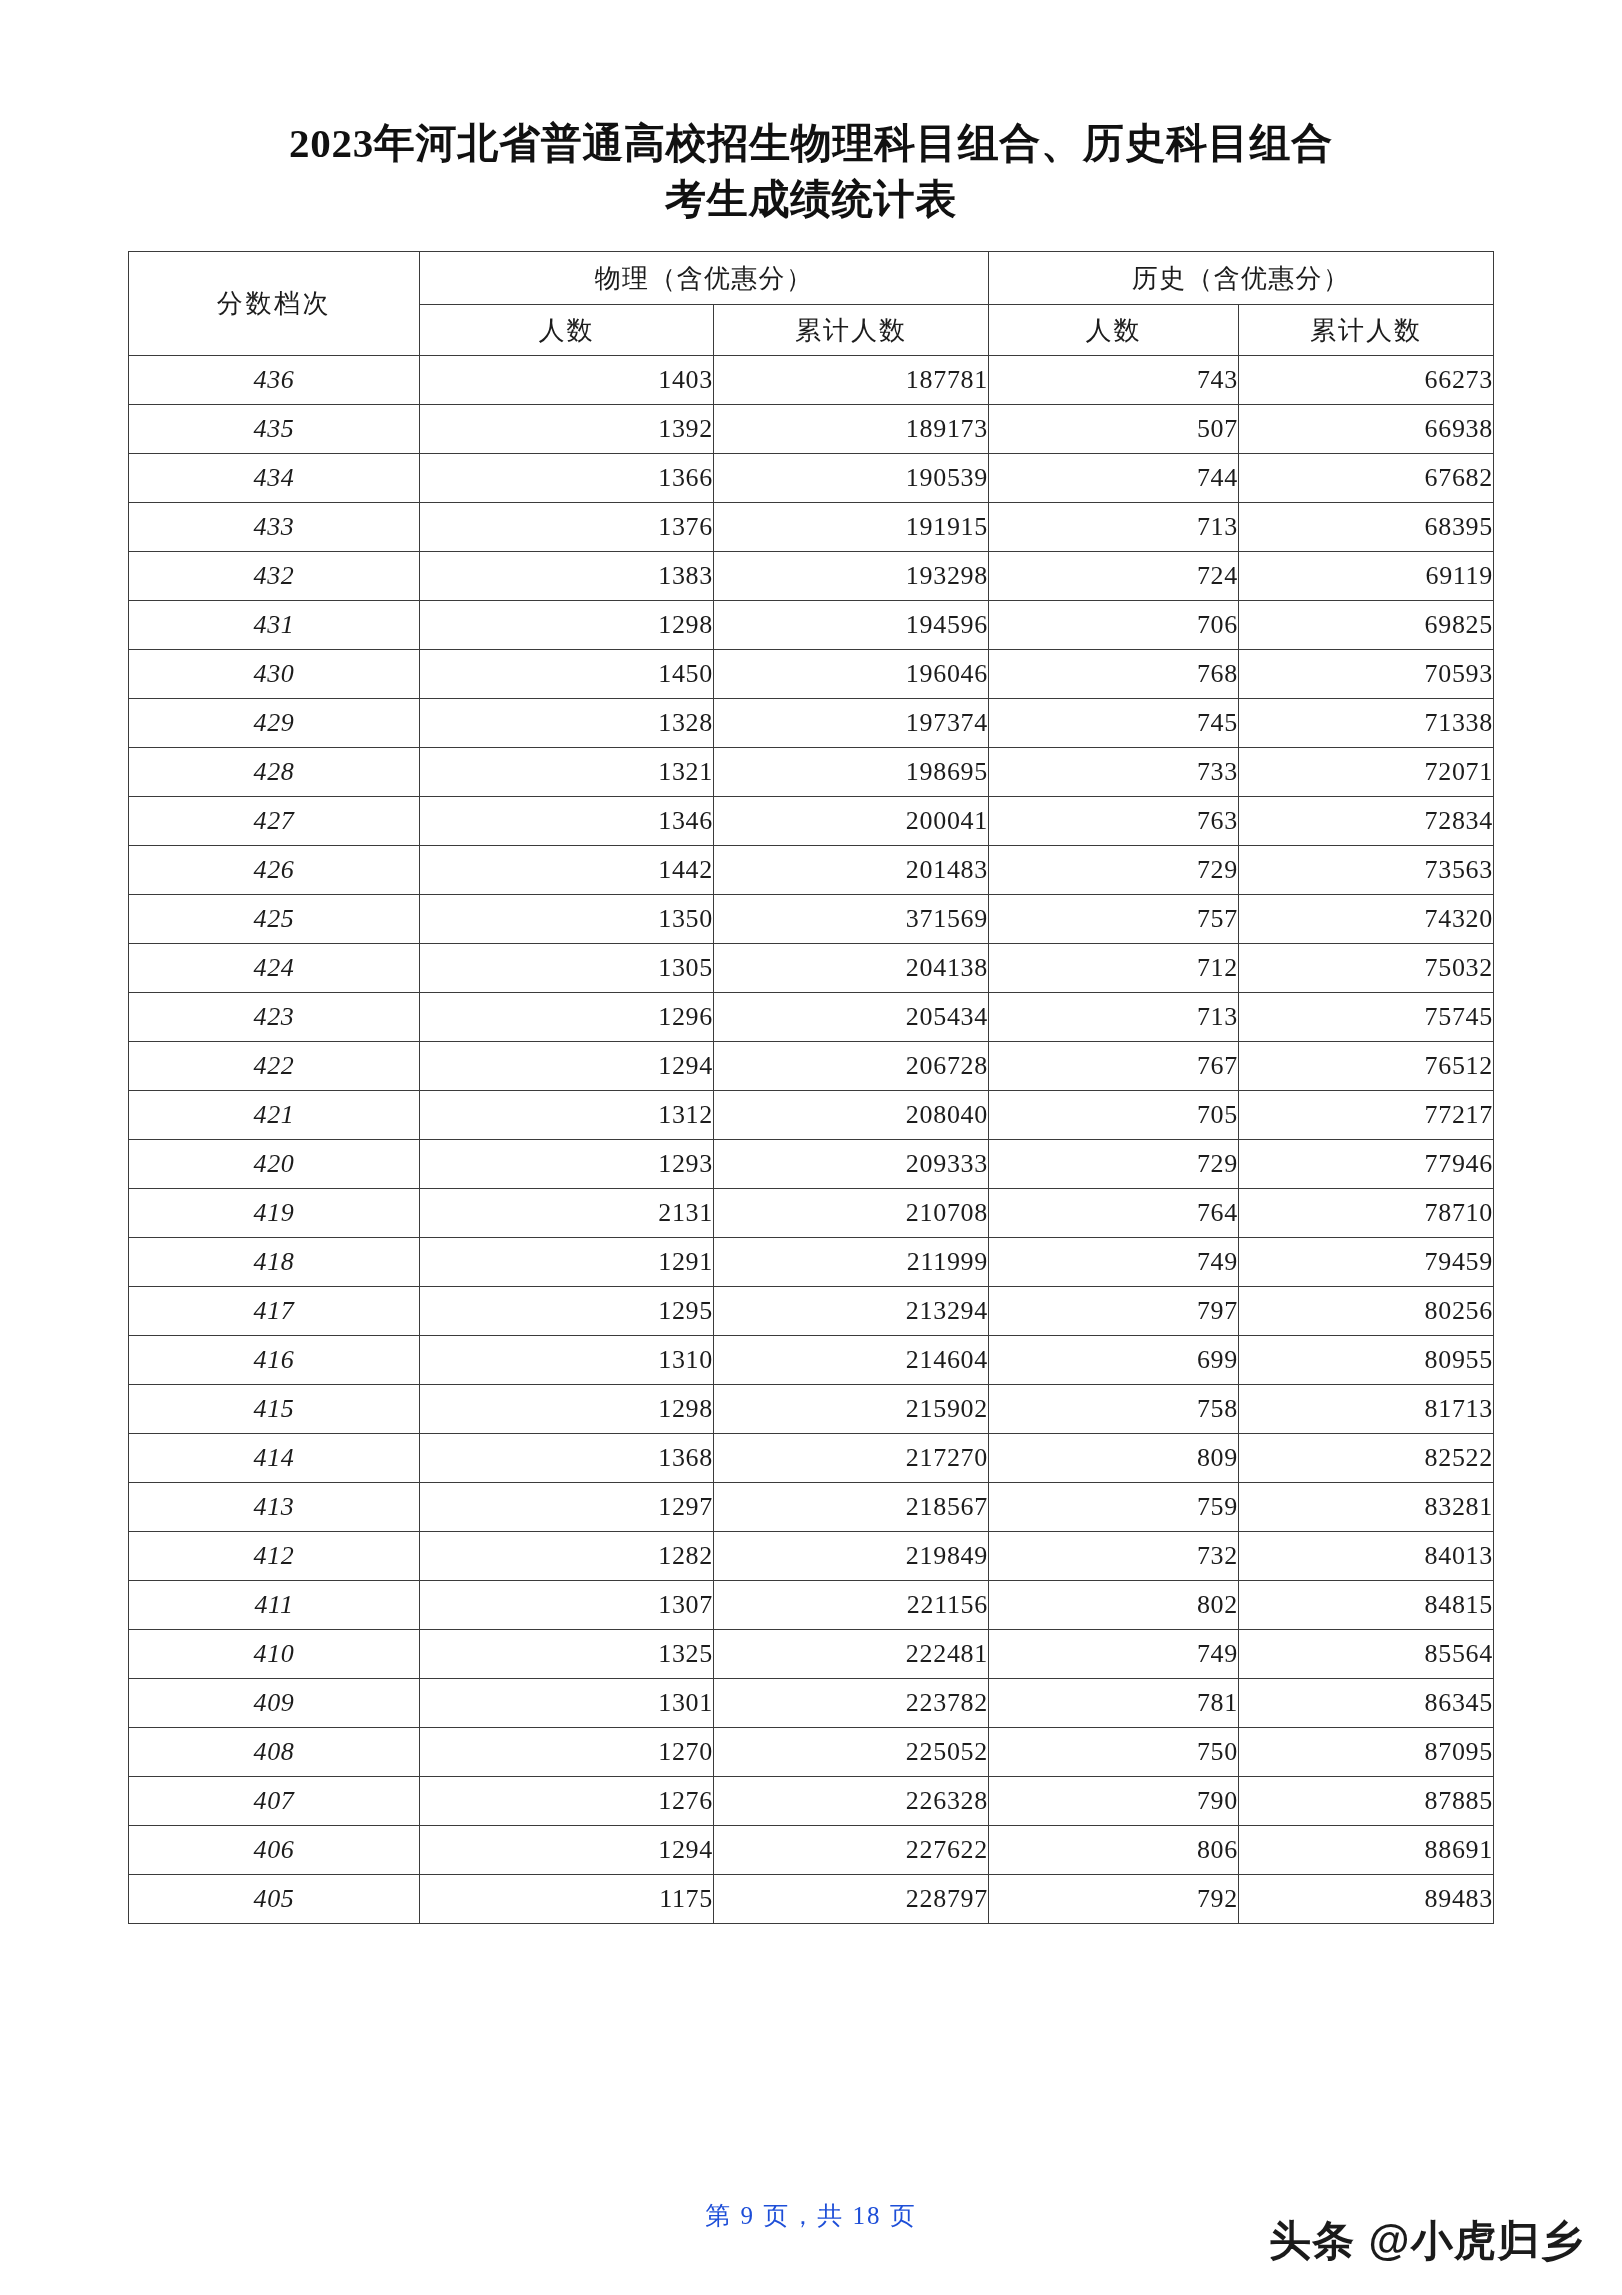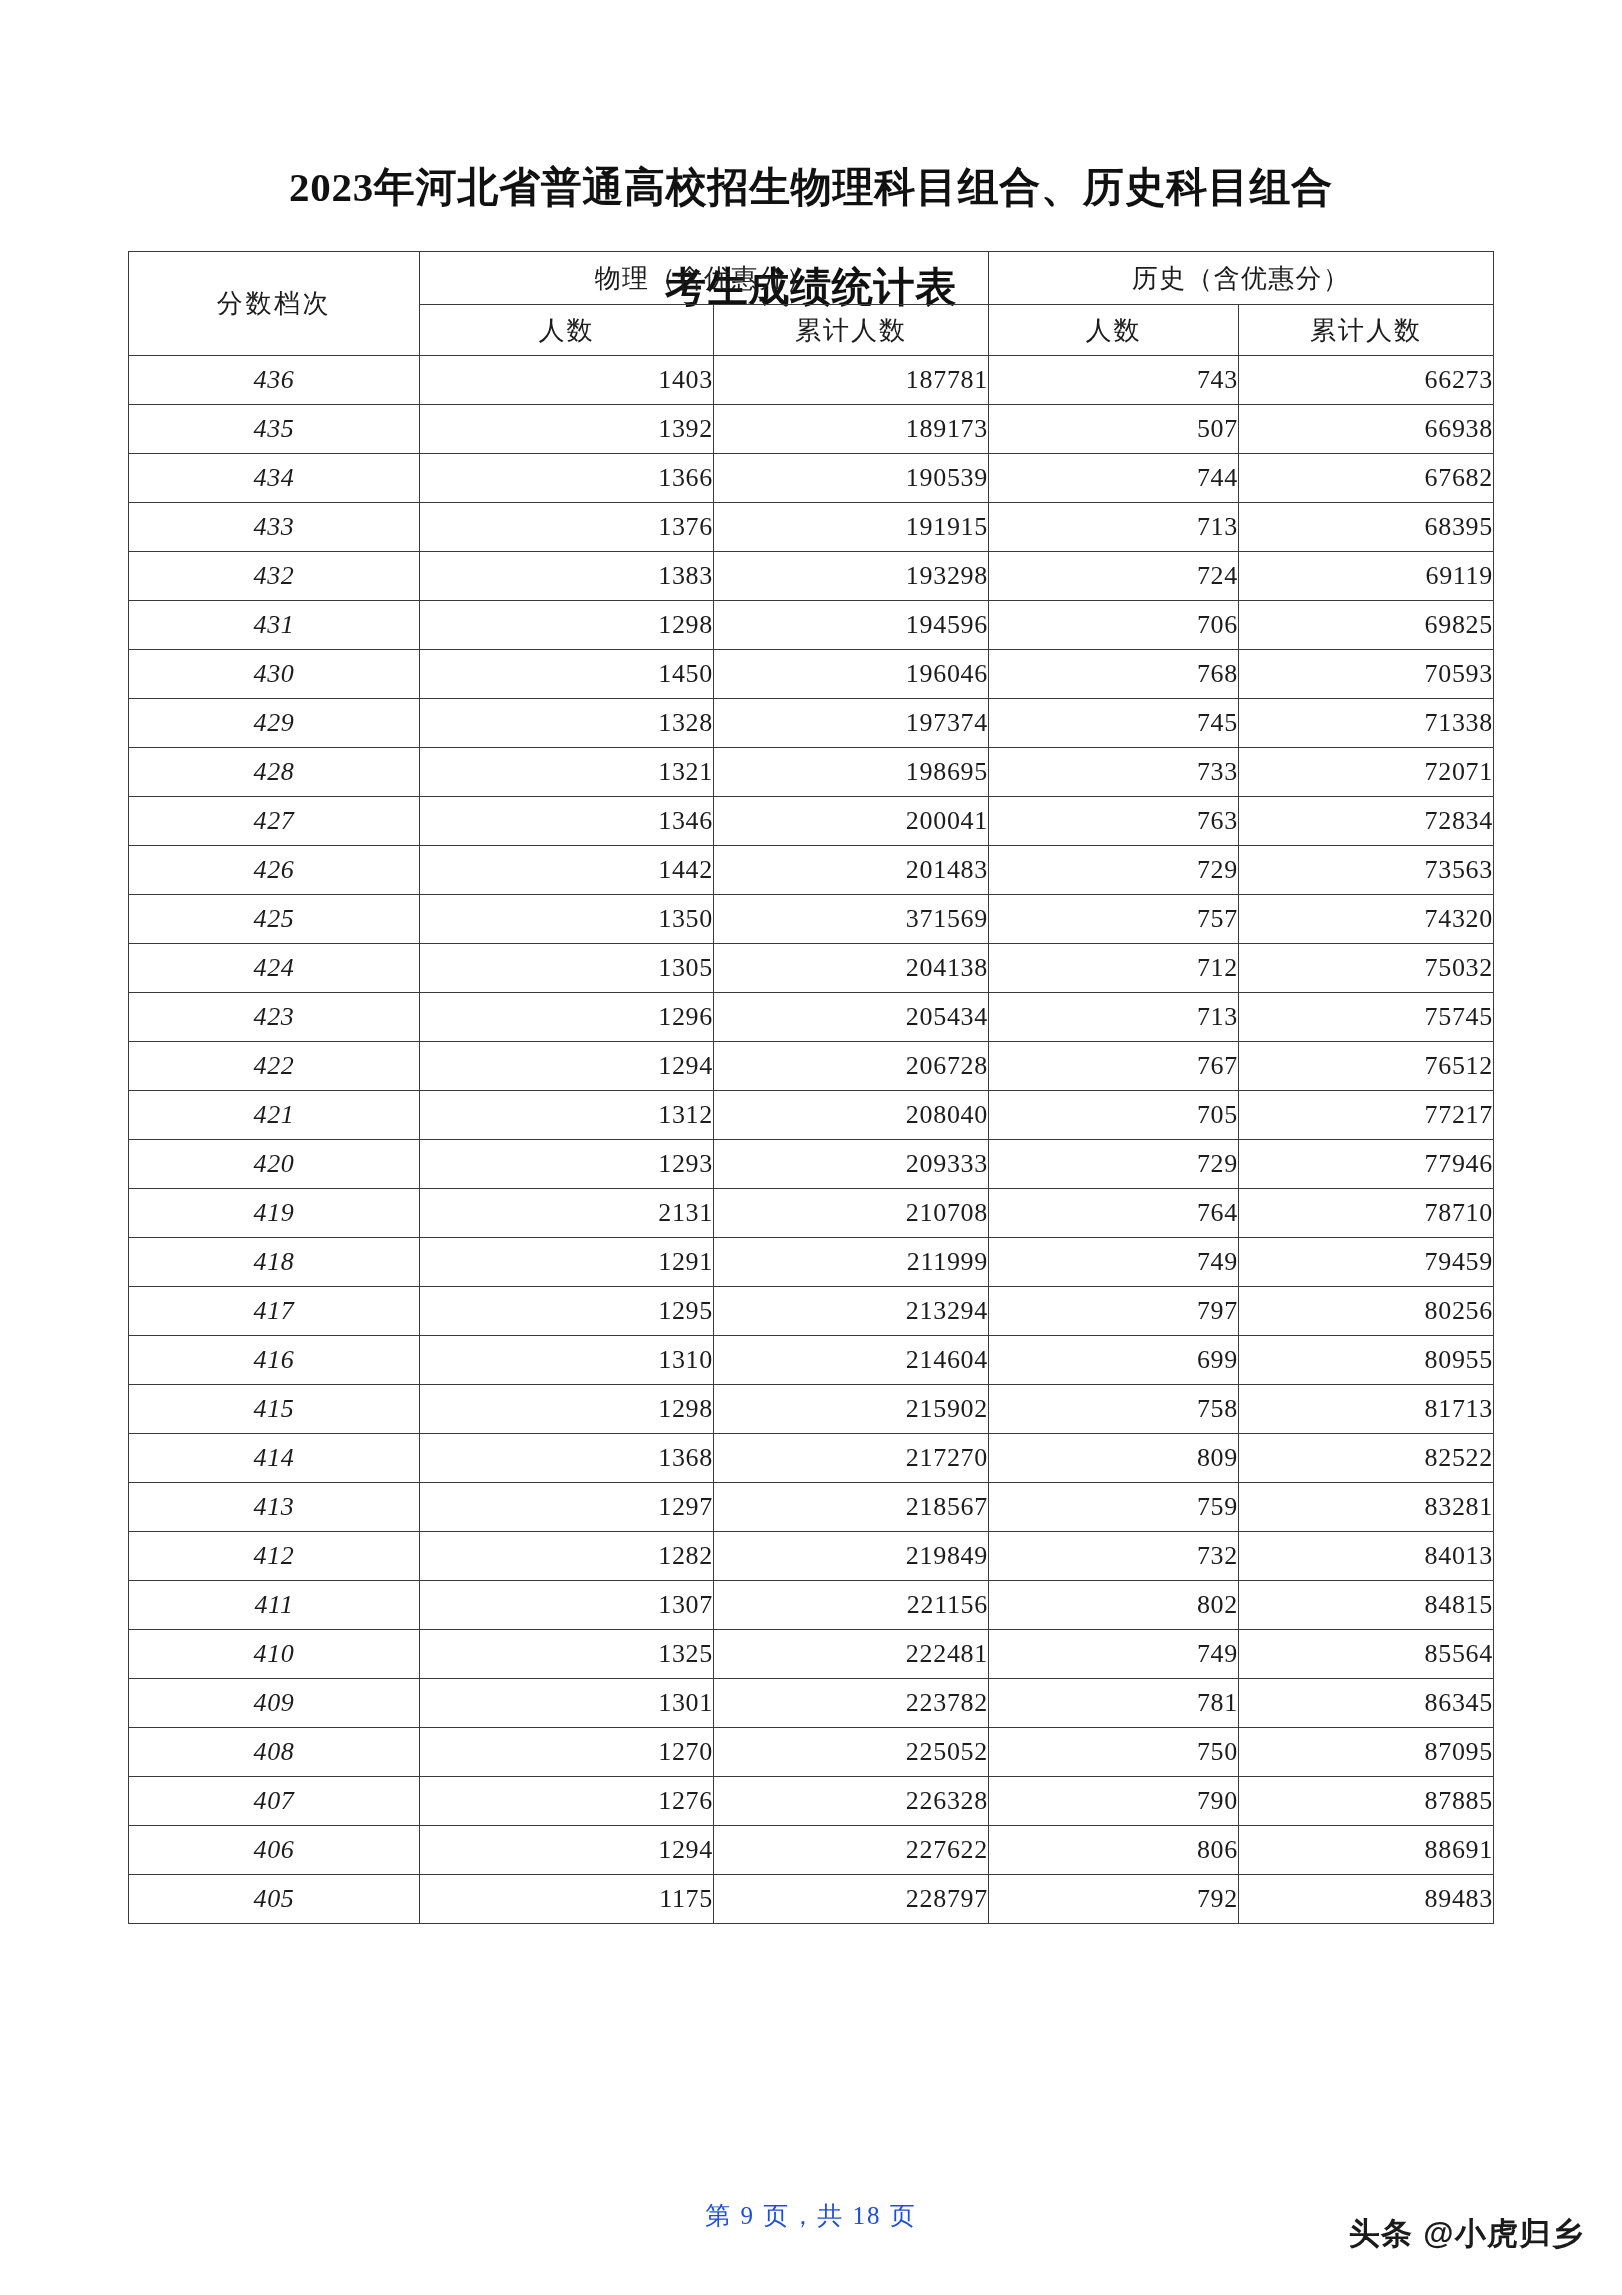--- a/index.html
+++ b/index.html
@@ -32,21 +32,20 @@
     text-align: center;
   }
   .title-line {
     font-family: "Liberation Serif", "DejaVu Serif", serif;
     font-weight: bold;
     font-size: 41px;
     line-height: 56px;
     letter-spacing: 0.7px;
     color: #111111;
     white-space: nowrap;
-    margin-top: 44px;
   }
   
   .table-wrap {
     position: absolute;
     top: 251px;
     left: 128px;
     width: 1365px;
   }
   table.score-table {
     border-collapse: collapse;
@@ -115,21 +114,21 @@
     font-size: 25px;
     color: #1d4ed8;
     letter-spacing: 2px;
   }
   
   .watermark {
     position: absolute;
     top: 2213px;
     right: 38px;
     font-family: "Liberation Sans", "DejaVu Sans", sans-serif;
-    font-size: 31px;
+    font-size: 42px;
     font-weight: bold;
     color: #1b1b1b;
     letter-spacing: 1.3px;
     white-space: nowrap;
   }
 </style>
 </head>
 <body>
 
 <div class="page">

